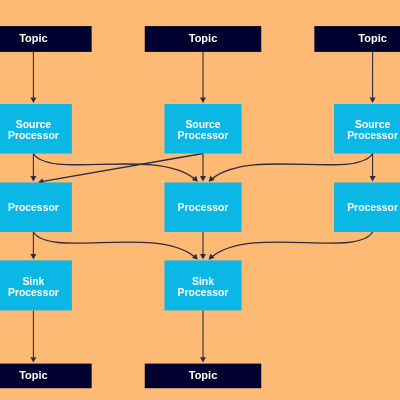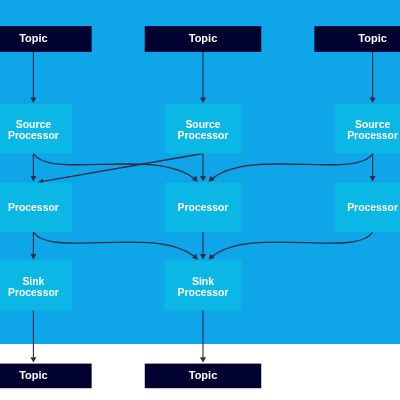--- a/index.html
+++ b/index.html
@@ -4,22 +4,22 @@
 <title>Stream Processing Topology</title>
 <style>
   html, body {
     margin: 0; padding: 0;
     width: 400px; height: 400px;
     background: #ffffff;
     overflow: hidden;
   }
   #stage {
     position: relative;
-    width: 400px; height: 344px;
-    background: #0ea5e9;
+    width: 400px; height: 400px;
+    background: #fdba74;
   }
   svg#topology {
     position: absolute; left: 0; top: 0;
     width: 400px; height: 400px;
     display: block;
     shape-rendering: geometricPrecision;
   }
   .topic-box { fill: #00012e; }
   .proc-box  { fill: #0bb7e5; }
   .edge-line { fill: none; stroke: #2b2b46; stroke-linecap: butt; stroke-linejoin: miter; }

